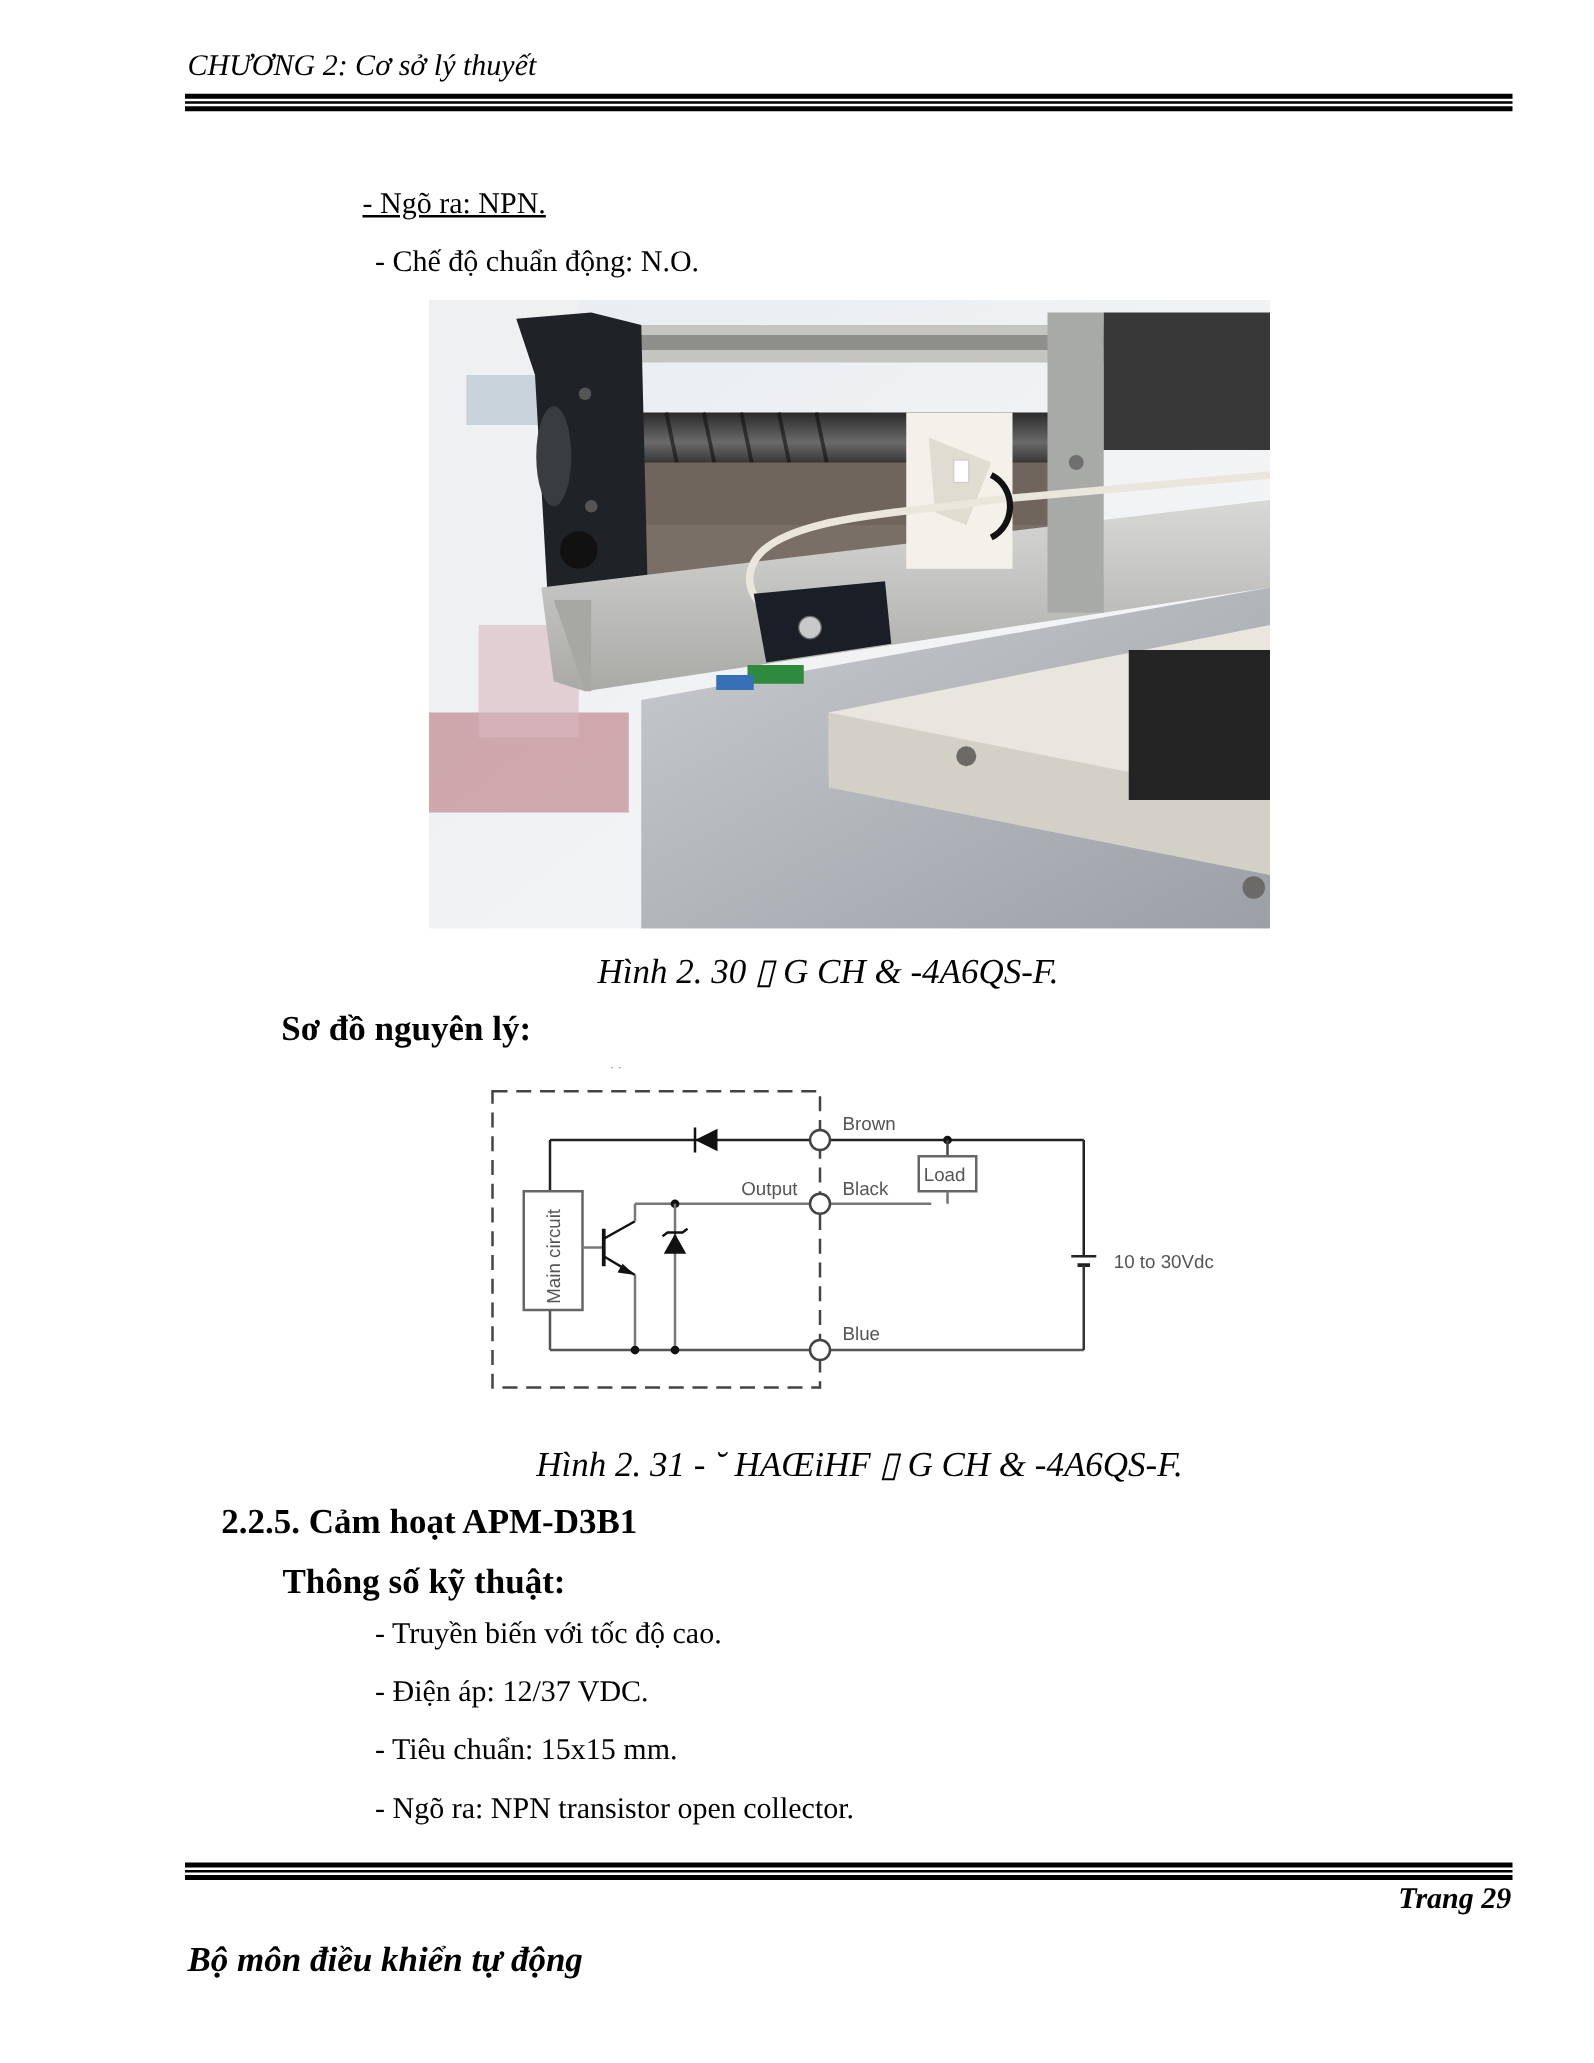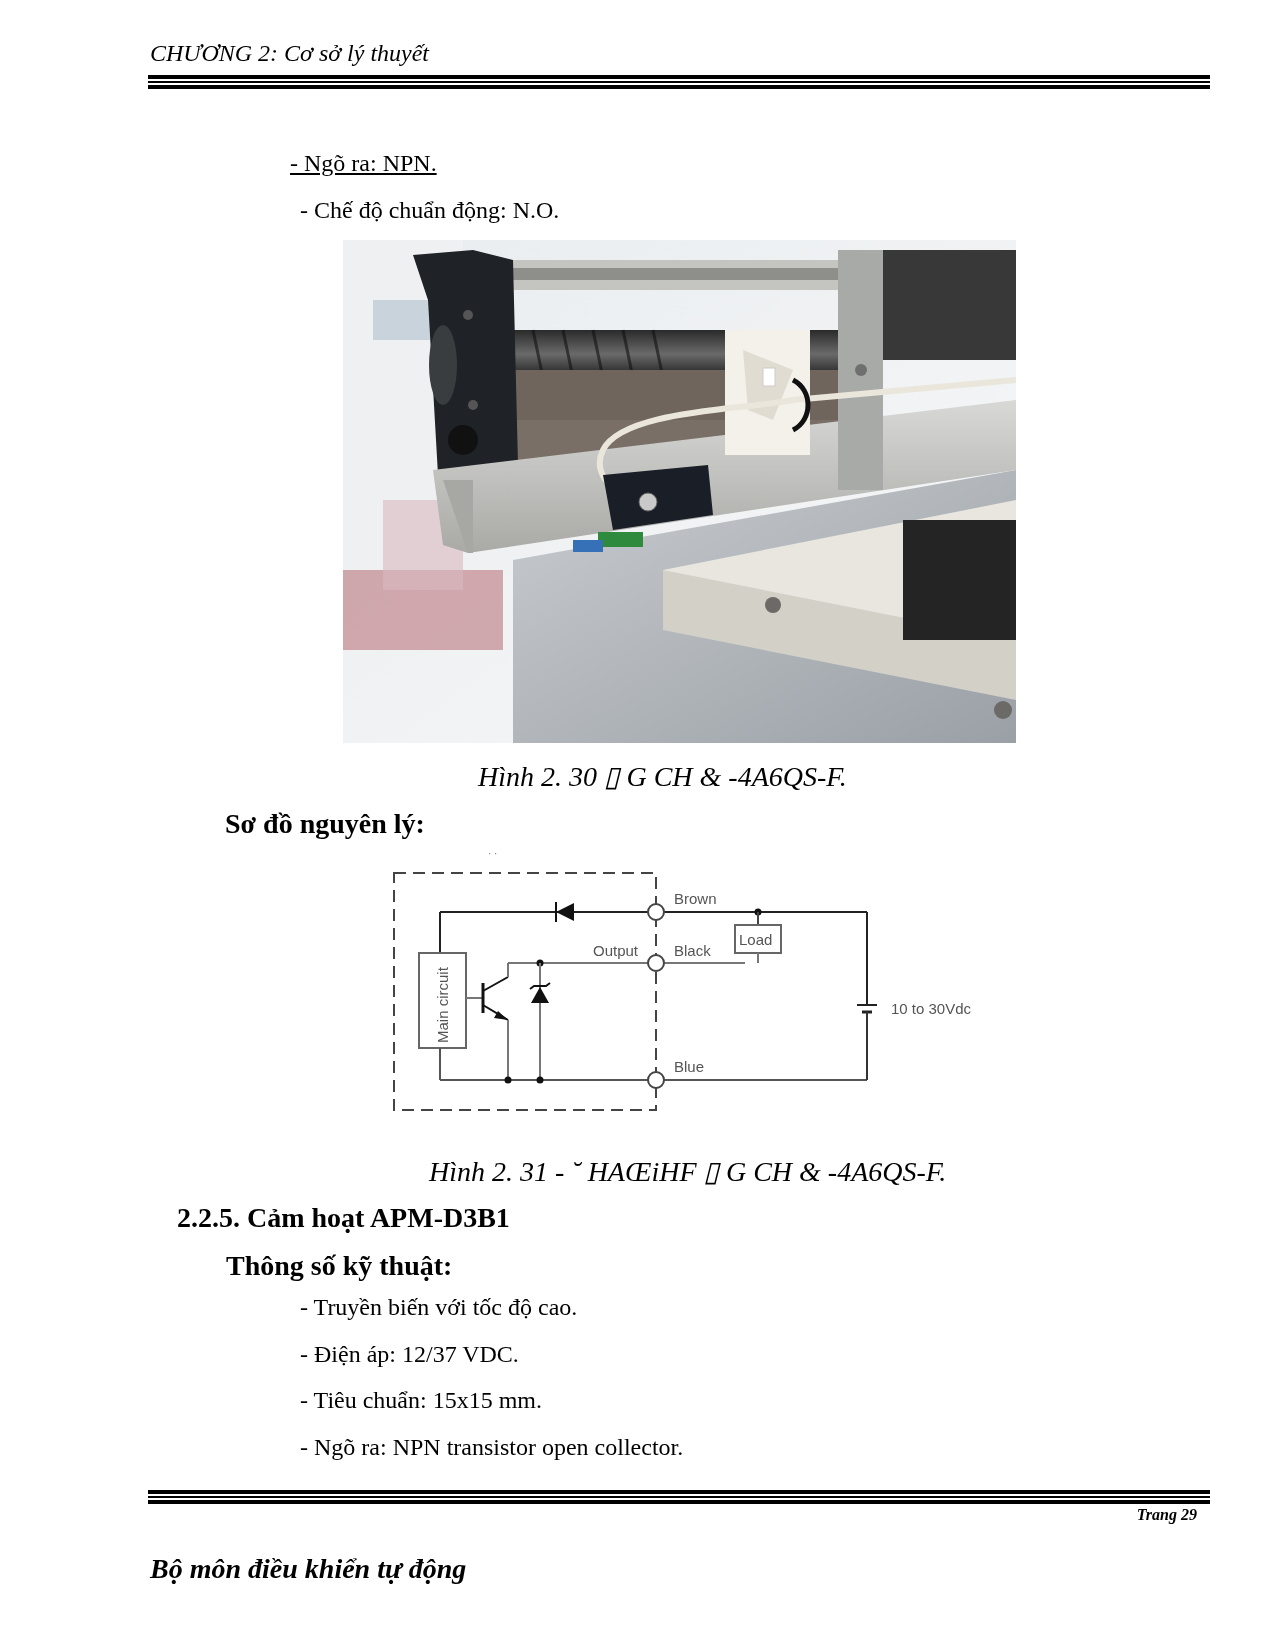--- a/index.html
+++ b/index.html
@@ -178,13 +178,13 @@
 <div class="abs bold" style="left:226px;top:1250px;">Thông số kỹ thuật:</div>
 <div class="abs bullet" style="left:300px;top:1294px;">- Truyền biến với tốc độ cao.</div>
 <div class="abs bullet" style="left:300px;top:1341px;">- Điện áp: 12/37 VDC.</div>
 <div class="abs bullet" style="left:300px;top:1387px;">- Tiêu chuẩn: 15x15 mm.</div>
 <div class="abs bullet" style="left:300px;top:1434px;">- Ngõ ra: NPN transistor open collector.</div>
 
 <div class="rule" style="top:1490px;height:4px;"></div>
 <div class="rule" style="top:1496px;height:2px;"></div>
 <div class="rule" style="top:1500px;height:4px;"></div>
 <div class="abs" style="left:150px;top:1506px;font-size:28px;font-style:italic;font-weight:bold;margin-top:47px;">Bộ môn điều khiển tự động</div>
-<div class="abs" style="right:78px;top:1506px;font-size:16px;font-style:italic;font-weight:bold;">Trang 29</div>
+<div class="abs" style="right:66px;top:1506px;font-size:24px;font-style:italic;font-weight:bold;">Trang 29</div>
 
 </body></html>

